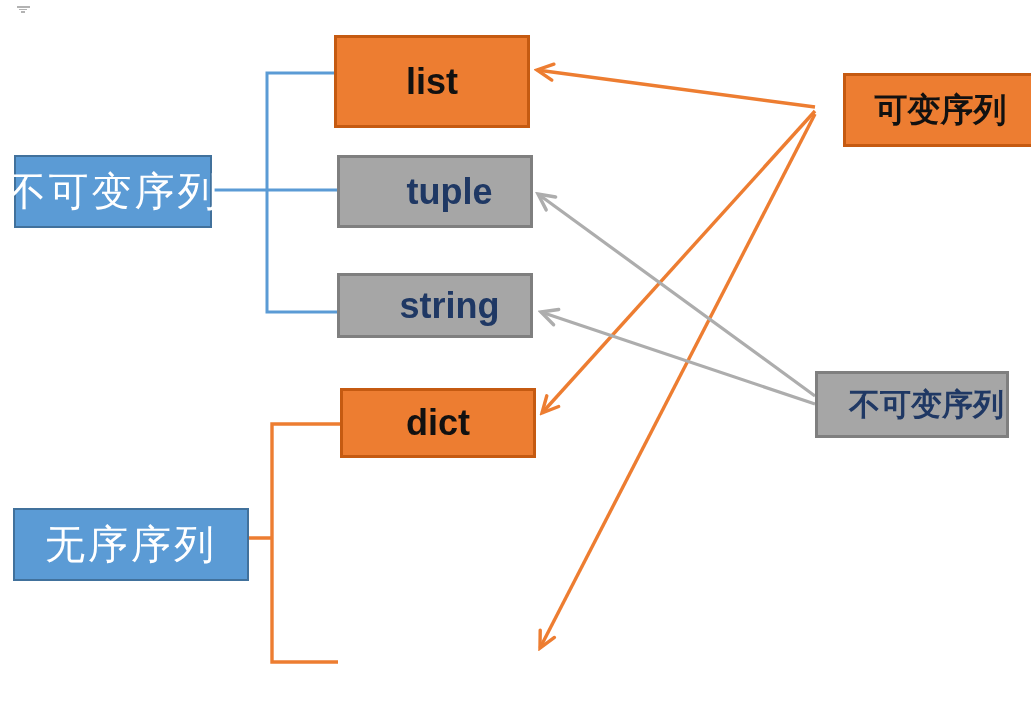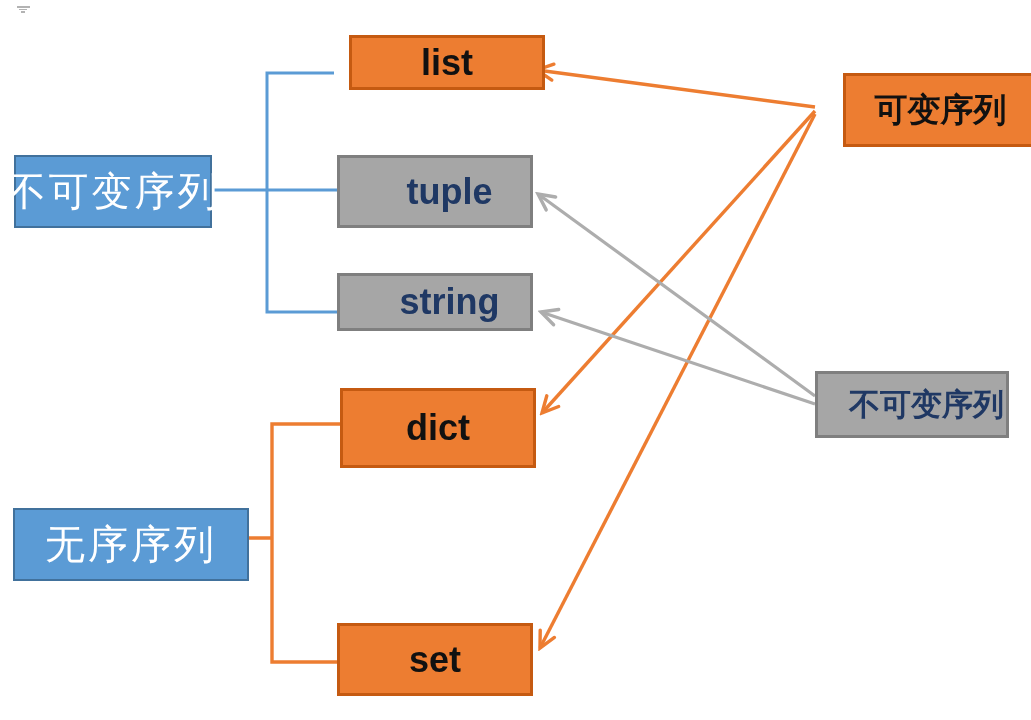--- a/index.html
+++ b/index.html
@@ -69,24 +69,24 @@
   .cn-bold .lbl {
     font-family: "Liberation Sans", sans-serif;
     font-weight: 700;
     white-space: nowrap;
   }
   .txt-black { color: var(--black-text, #111111); }
   .txt-navy  { color: var(--navy-text, #1F3864); }
   
   #node-ordered   { left: 14px;  top: 155px; width: 198px; height: 73px; }
   #node-unordered { left: 13px;  top: 501px; width: 236px; height: 73px; margin-top: 7px; }
-  #node-list      { left: 349px; top: 35px;  width: 196px; height: 55px; }
+  #node-list      { left: 334px; top: 35px;  width: 196px; height: 93px; }
   #node-tuple     { left: 337px; top: 155px; width: 196px; height: 73px; }
-  #node-string    { left: 337px; top: 273px; width: 196px; height: 58px; }
-  #node-dict      { left: 340px; top: 388px; width: 196px; height: 80px; }
+  #node-string    { left: 337px; top: 273px; width: 196px; height: 65px; }
+  #node-dict      { left: 340px; top: 388px; width: 196px; height: 70px; }
   #node-set       { left: 337px; top: 623px; width: 196px; height: 73px; }
   #node-mutable   { left: 815px; top: 73px;  width: 195px; height: 74px; margin-left: 28px; }
   #node-immutable { left: 815px; top: 371px; width: 194px; height: 67px; }
   #node-mutable .lbl   { font-size: 33px; }
   #node-immutable .lbl { font-size: 31px; }
   
   .collapse-marker {
     position: absolute;
     left: 16px;
     top: 6px;
@@ -157,23 +157,20 @@
   </div>
 
   <div class="node graybox en" id="node-string">
     <span class="lbl txt-navy">string</span>
   </div>
 
   <div class="node orangebox en" id="node-dict">
     <span class="lbl txt-black">dict</span>
   </div>
 
-  <div class="node orangebox en" id="node-set">
-    <span class="lbl txt-black">set</span>
-  </div>
 
   <div class="node orangebox cn-bold" id="node-mutable">
     <span class="lbl txt-black">可变序列</span>
   </div>
 
   <div class="node graybox cn-bold" id="node-immutable">
     <span class="lbl txt-navy">不可变序列</span>
   </div>
 
 </div>

